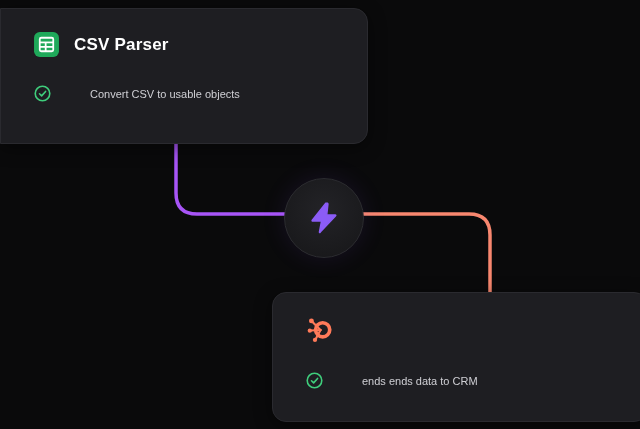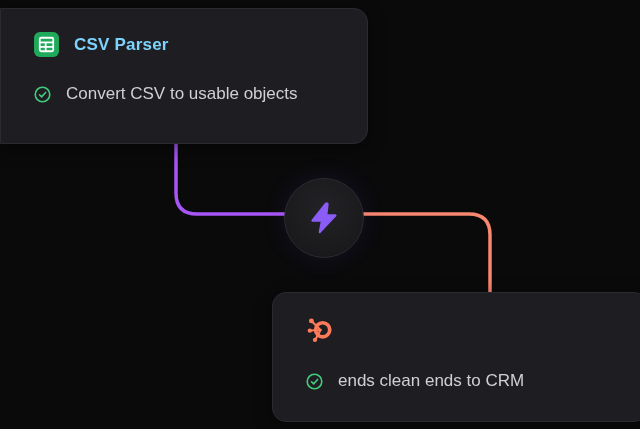--- a/index.html
+++ b/index.html
@@ -31,34 +31,35 @@
     z-index: 2;
     box-shadow: 0 4px 18px rgba(0,0,0,0.45);
   }
   .node-card .title-row {
     display: flex;
     align-items: center;
     gap: 14px;
     padding: 22px 0 0 32px;
   }
   .node-card .title {
-    color: #7dd3fc;
+    color: #ffffff;
     font-size: 17px;
     font-weight: 700;
     letter-spacing: 0.2px;
   }
   .node-card .subtitle-row {
     display: flex;
     align-items: center;
     gap: 14px;
     padding: 26px 0 0 32px;
   }
   .node-card .subtitle {
     color: #cfcfd4;
-    font-size: 17px;
+    font-size: 11px;
+    margin-left: 24px;
   }
   #card-csv {
     left: 0px;
     top: 8px;
     width: 368px;
     height: 136px;
     border-top-left-radius: 0;
     border-bottom-left-radius: 0;
   }
   #card-crm {
@@ -143,17 +144,17 @@
         </svg>
       </span>
     </div>
     <div class="subtitle-row">
       <span class="icon">
         <svg width="19" height="19" viewBox="0 0 24 24">
           <circle cx="12" cy="12" r="9.2" fill="none" stroke="#3fce7c" stroke-width="2"></circle>
           <path d="M 8.2 12.3 L 10.9 15 L 15.9 9.4" fill="none" stroke="#3fce7c" stroke-width="2" stroke-linecap="round" stroke-linejoin="round"></path>
         </svg>
       </span>
-      <span class="subtitle">ends clean ends to CRM</span>
+      <span class="subtitle">ends ends data to CRM</span>
     </div>
   </div>
 
 </div>
 
 </body></html>

